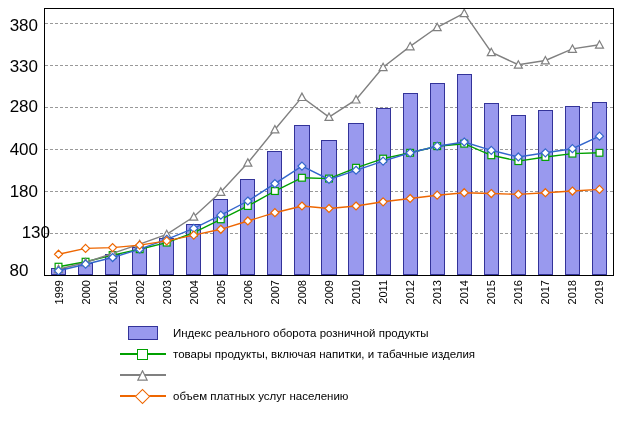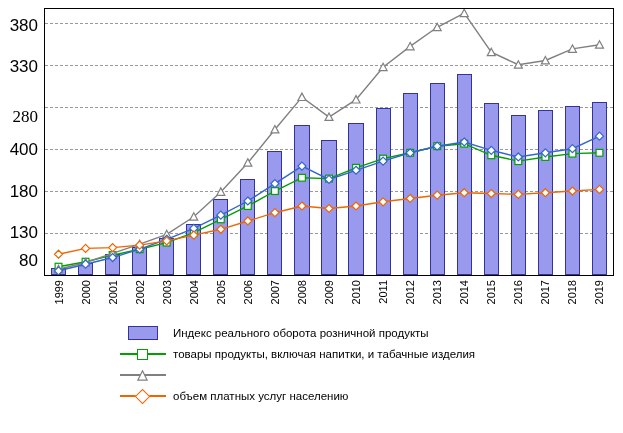--- a/index.html
+++ b/index.html
@@ -246,25 +246,25 @@
         <polygon points="419.23809523809524,179.70625 423.23809523809524,183.70625 419.23809523809524,187.70625 415.23809523809524,183.70625" fill="#ffffff" stroke="#ee6600" stroke-width="1.2"></polygon>
         <polygon points="446.2857142857143,180.5375 450.2857142857143,184.5375 446.2857142857143,188.5375 442.2857142857143,184.5375" fill="#ffffff" stroke="#ee6600" stroke-width="1.2"></polygon>
         <polygon points="473.3333333333333,181.36875 477.3333333333333,185.36875 473.3333333333333,189.36875 469.3333333333333,185.36875" fill="#ffffff" stroke="#ee6600" stroke-width="1.2"></polygon>
         <polygon points="500.38095238095235,179.70625 504.38095238095235,183.70625 500.38095238095235,187.70625 496.38095238095235,183.70625" fill="#ffffff" stroke="#ee6600" stroke-width="1.2"></polygon>
         <polygon points="527.4285714285714,178.04375 531.4285714285714,182.04375 527.4285714285714,186.04375 523.4285714285714,182.04375" fill="#ffffff" stroke="#ee6600" stroke-width="1.2"></polygon>
         <polygon points="554.4761904761905,176.38125 558.4761904761905,180.38125 554.4761904761905,184.38125 550.4761904761905,180.38125" fill="#ffffff" stroke="#ee6600" stroke-width="1.2"></polygon>
       </svg>
   </div>
 
   <div class="ylabels" id="ylabels">
-      <div class="ytick-label" style="top: 261px;">80</div>
-      <div class="ytick-label" style="top: 233.438px;">130</div>
+      <div class="ytick-label" style="top: 271px; text-align: center;">80</div>
+      <div class="ytick-label" style="top: 233.438px; padding-left: 12px;">130</div>
       <div class="ytick-label" style="top: 191.875px;">180</div>
       <div class="ytick-label" style="top: 150.312px;">400</div>
-      <div class="ytick-label" style="top: 117px; font-family: Liberation Serif, serif;">280</div>
+      <div class="ytick-label" style="top: 107px;">280</div>
       <div class="ytick-label" style="top: 67.1875px;">330</div>
       <div class="ytick-label" style="top: 25.625px;">380</div>
     </div>
   <div class="xlabels" id="xlabels">
       <div class="xlabel" style="left: 52.5238px; top: 280px;">1999</div>
       <div class="xlabel" style="left: 79.5714px; top: 280px;">2000</div>
       <div class="xlabel" style="left: 106.619px; top: 280px;">2001</div>
       <div class="xlabel" style="left: 133.667px; top: 280px;">2002</div>
       <div class="xlabel" style="left: 160.714px; top: 280px;">2003</div>
       <div class="xlabel" style="left: 187.762px; top: 280px;">2004</div>

